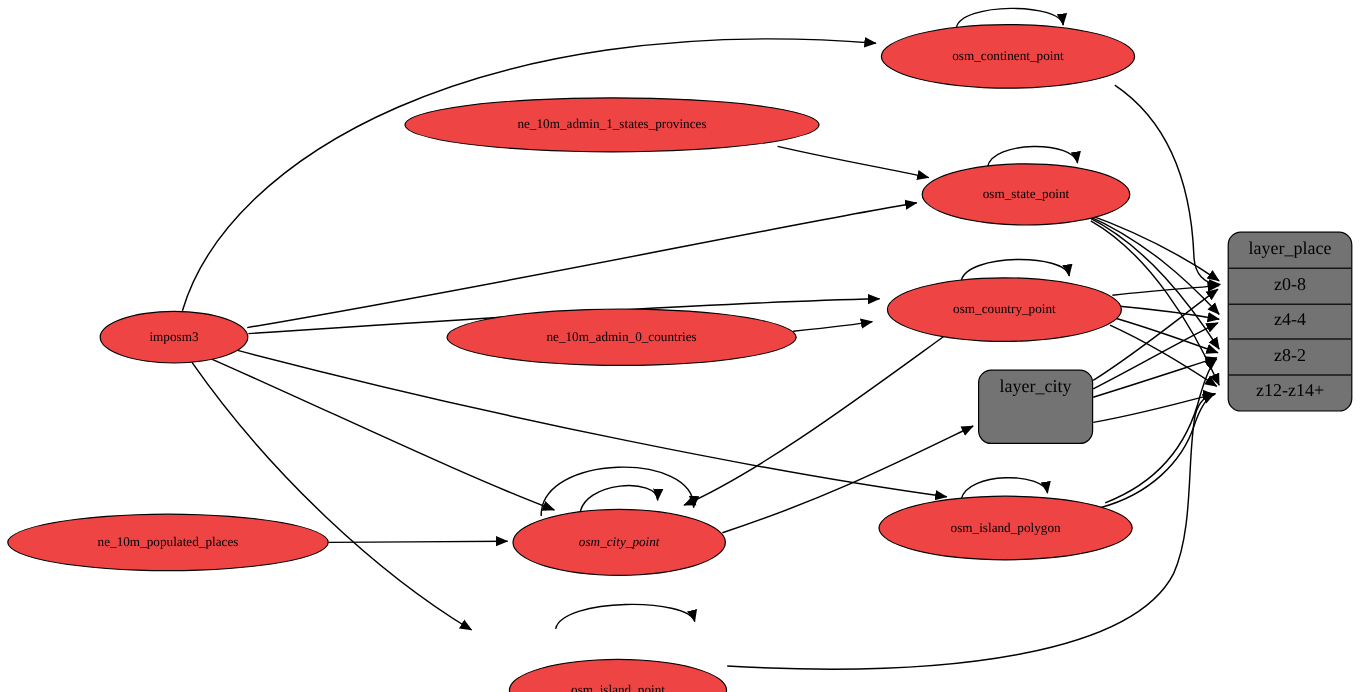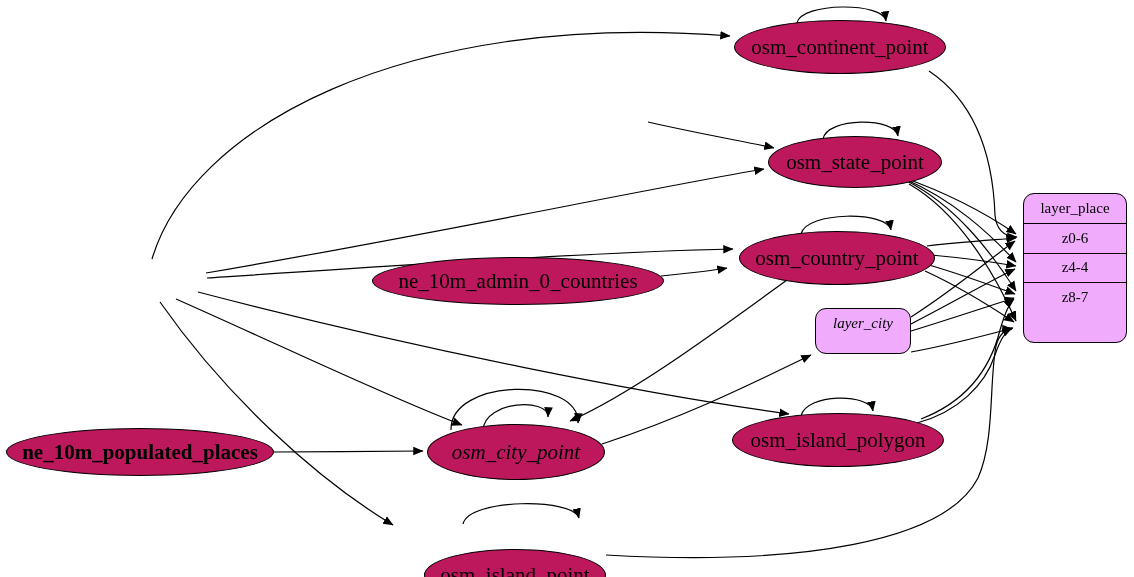--- a/index.html
+++ b/index.html
@@ -8,28 +8,28 @@
     width:1134px;height:577px;
     background:#ffffff;
     font-family:"Liberation Serif","DejaVu Serif",serif;
     overflow:hidden;
   }
   svg.edges{position:absolute;left:0;top:0;z-index:1;}
   .node{
     position:absolute;z-index:2;
     display:flex;align-items:center;justify-content:center;
     border:1.4px solid #000;border-radius:50%;
-    background:#be185d;
-    font-size:21px;color:#000;white-space:nowrap;
+    background:#ef4444;
+    font-size:11px;color:#000;white-space:nowrap;
     box-sizing:border-box;
   }
   .record{
     position:absolute;z-index:2;
     border:1.5px solid #000;border-radius:11px;
-    background:#f0abfc;
+    background:#737373;
     overflow:hidden;
     font-size:15px;color:#000;
     box-sizing:border-box;
   }
   .record .row{
     display:flex;align-items:center;justify-content:center;
     box-sizing:border-box;white-space:nowrap;
   }
   .record .row + .row{border-top:1.4px solid #000;}
   #layer-place .row{height:29.4px;}
@@ -83,27 +83,33 @@
       <path marker-end="url(#arw)" d="M 911,317 C 952,291 986,262 1015,241"></path>
       <path marker-end="url(#arw)" d="M 911,324 C 952,303 986,283 1015,269"></path>
       <path marker-end="url(#arw)" d="M 911,331 C 950,319 986,307 1014,298"></path>
       <path marker-end="url(#arw)" d="M 911,352 C 950,345 983,336 1013,328"></path>
       <path marker-end="url(#arw)" d="M 921,419 C 965,402 990,370 1000,330 C 1005,313 1009,303 1014,299"></path>
       <path marker-end="url(#arw)" d="M 917,423 C 958,412 985,385 995,355 C 1000,340 1006,331 1012,328"></path>
       <path marker-end="url(#arw)" d="M 606,555 C 800,566 945,542 978,478 C 995,440 989,382 996,346 C 999,334 1006,329 1012,329"></path>
     </g>
   </svg>
 
+  <div class="node" style="left:83px;top:259px;width:124px;height:44px;">
+    <span>imposm3</span>
+  </div>
 
+  <div class="node" style="left:337px;top:81px;width:346px;height:46px;">
+    <span>ne_10m_admin_1_states_provinces</span>
+  </div>
 
   <div class="node" style="left:372px;top:257px;width:292px;height:48px;text-align:center;">
     <span>ne_10m_admin_0_countries</span>
   </div>
 
-  <div class="node" style="left:6px;top:428px;width:268px;height:48px;font-weight:bold;">
+  <div class="node" style="left:6px;top:428px;width:268px;height:48px;">
     <span>ne_10m_populated_places</span>
   </div>
 
   <div class="node" style="left:734px;top:20px;width:212px;height:54px;">
     <span>osm_continent_point</span>
   </div>
 
   <div class="node" style="left:768px;top:136px;width:174px;height:52px;">
     <span>osm_state_point</span>
   </div>
@@ -117,34 +123,37 @@
   </div>
 
   <div class="node" style="left:427px;top:424px;width:178px;height:56px;font-style:italic;">
     <span>osm_city_point</span>
   </div>
 
   <div class="node" style="left:424px;top:549px;width:182px;height:52px;">
     <span>osm_island_point</span>
   </div>
 
-  <div class="record" id="layer-city" style="left:815px;top:308px;width:96px;height:46px;font-style:italic;">
+  <div class="record" id="layer-city" style="left:815px;top:308px;width:96px;height:62px;">
     <div class="row">
       <span>layer_city</span>
     </div>
   </div>
 
   <div class="record" id="layer-place" style="left:1023px;top:193px;width:104px;height:150px;">
     <div class="row">
       <span>layer_place</span>
     </div>
     <div class="row">
-      <span>z0-6</span>
+      <span>z0-8</span>
     </div>
     <div class="row">
       <span>z4-4</span>
     </div>
     <div class="row">
-      <span>z8-7</span>
+      <span>z8-2</span>
+    </div>
+    <div class="row">
+      <span>z12-z14+</span>
     </div>
   </div>
 
 </div>
 
 </body></html>

